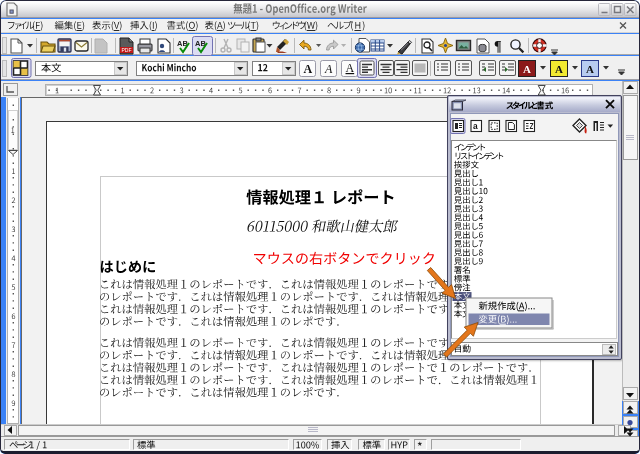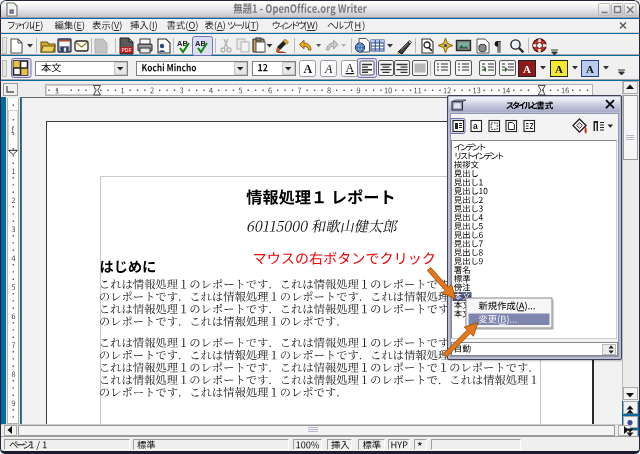--- a/index.html
+++ b/index.html
@@ -1,15 +1,15 @@
 <!DOCTYPE html>
 <html><head><meta charset="utf-8"><style>
 *{margin:0;padding:0;box-sizing:border-box}
 html,body{width:640px;height:454px;overflow:hidden;font-family:"Liberation Sans",sans-serif}
-#w{position:relative;width:640px;height:454px;background:#0369a1;border-radius:6px 6px 5px 5px;overflow:hidden}
+#w{position:relative;width:640px;height:454px;background:#3b82f6;border-radius:6px 6px 5px 5px;overflow:hidden}
 .abs{position:absolute}
 svg{position:absolute;left:0;top:0}
 </style></head><body>
 <div id="w">
  <div class="abs" style="left:0;top:0;width:640px;height:18px;background:linear-gradient(#fefefe 15%,#e8e8ea 55%,#c6c6cc);border-bottom:1px solid #9a9aa4;border-radius:6px 6px 0 0"></div>
  <div class="abs" style="left:0;top:19px;width:640px;height:14px;background:#f1f1f1;border-bottom:1px solid #d4d4d4"></div>
  <div class="abs" style="left:0;top:34px;width:640px;height:21px;background:#f0f0f0;border-bottom:1px solid #a9a9a9"></div>
  <div class="abs" style="left:0;top:56px;width:640px;height:24px;background:#f0f0f0;border-bottom:1px solid #9f9fa5"></div>
 
  <div class="abs" style="left:2px;top:37px;width:5px;height:17px;background:#e4e4e4;border:1px solid #bbb"></div>

